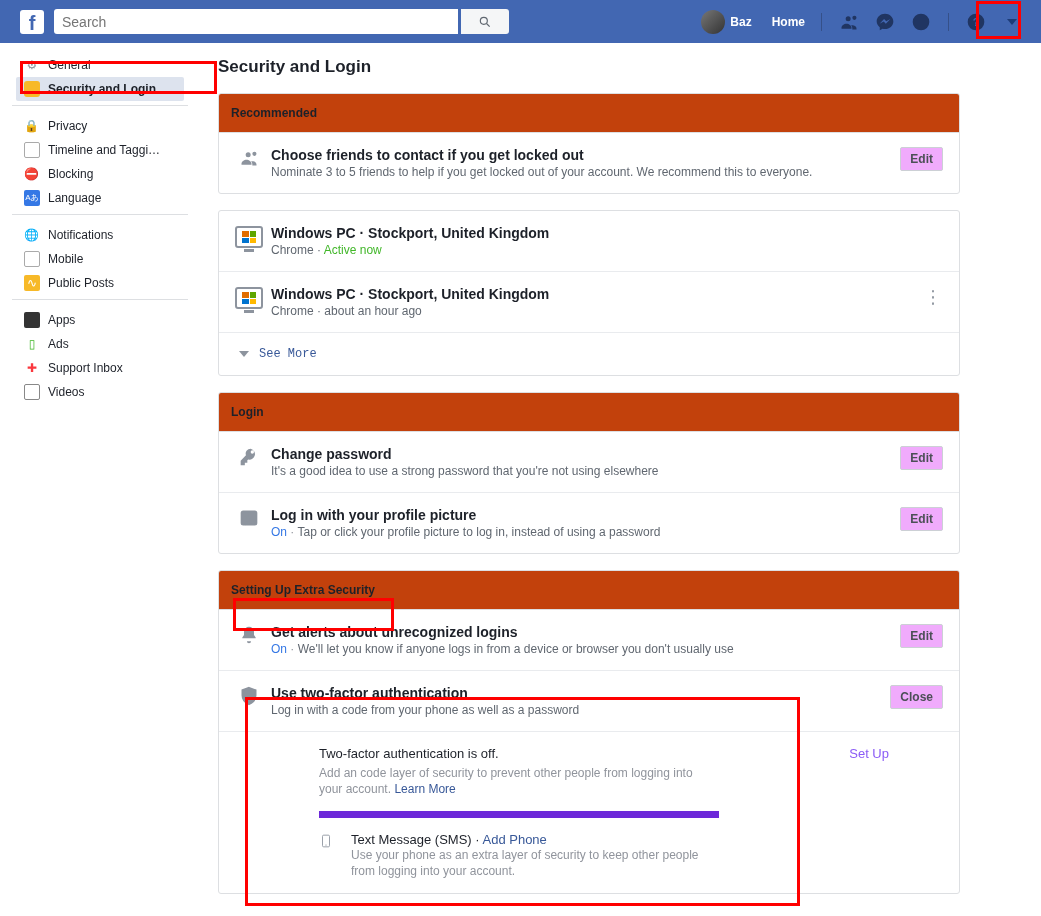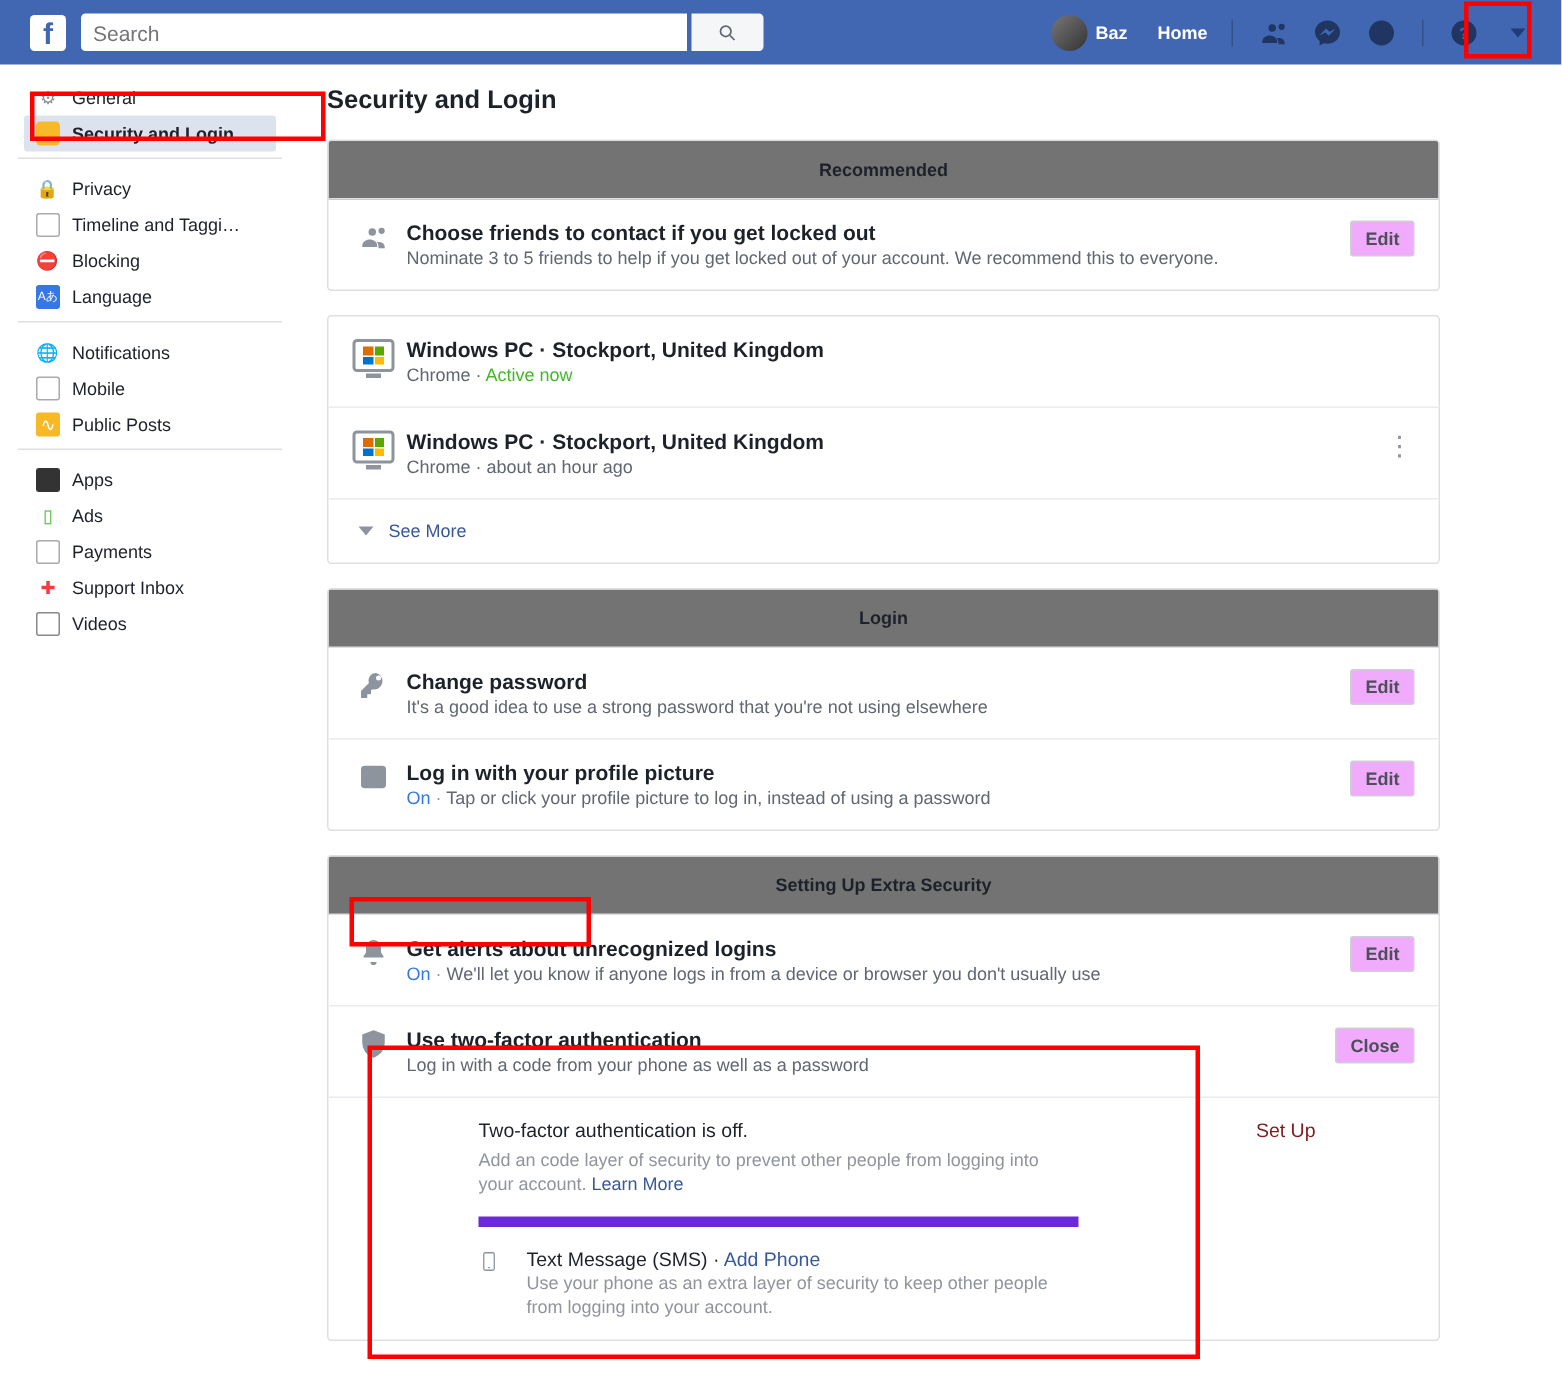--- a/index.html
+++ b/index.html
@@ -26,51 +26,51 @@
 .side-group { padding: 4px 0; border-bottom: 1px solid #dddfe2; margin: 0 12px 4px 12px;}
 .side-group:last-child { border-bottom:none;}
 .side-item { display: flex; align-items: center; padding: 4px 8px; margin: 0 4px; color: #1d2129; cursor: pointer; border-radius: 2px; line-height: 16px; white-space: nowrap;}
 .side-item.active { background: #dde3ee; font-weight: bold; position: relative;}
 .side-ico { width: 16px; height: 16px; margin-right: 8px; flex-shrink:0; display:inline-flex; align-items:center; justify-content:center; border-radius: 2px;}
 #r-sidebar-sec { left: 20px; top: 61px; width: 197px; height: 33px; }
 
 .main { flex: 1; padding: 10px 40px 40px 18px; max-width: 800px;}
 .page-title { font-size: 17px; font-weight: bold; padding: 4px 0 16px 0; }
 .section { border: 1px solid #dddfe2; border-radius: 3px; margin-bottom: 16px; background: #fff; overflow: hidden;}
-.section-header { background: #737373; border-bottom: 1px solid #dddfe2; padding: 12px 12px; font-weight: bold; font-size: 12px; text-align: center;}
+.section-header { background: #c2410c; border-bottom: 1px solid #dddfe2; padding: 12px 12px; font-weight: bold; font-size: 12px;}
 .row { display: flex; align-items: flex-start; padding: 14px 16px; border-bottom: 1px solid #e9ebee; position: relative;}
 .row:last-child { border-bottom: none;}
 .row-ico { width: 28px; display:flex; justify-content:center; color:#8d949e; flex-shrink:0; margin-top: 1px;}
 .row-ico svg { width: 20px; height: 20px; fill: currentColor;}
 .row-body { flex: 1; padding-left: 8px;}
 .row-title { font-size: 14px; font-weight: bold; color: #1d2129; margin-bottom: 2px;}
 .row-sub { font-size: 12px; color: #606770; }
 .row-sub .on { color:#3578e5;}
 .row-sub .dot::before { content:" · "; color:#90949c;}
 .row-action { margin-left: 10px; }
 .btn { background: #f0abfc; border: 1px solid #ccd0d5; border-radius: 2px; padding: 4px 9px; font-size: 12px; font-weight: bold; color: #4b4f56; cursor: pointer;}
 .menu-dots { color: #8d949e; font-size: 18px; cursor: pointer; width: 20px; text-align:center; }
-.see-more { color: #385898; font-size: 12px; cursor: pointer; padding-left: 24px; position: relative;}
+.see-more { color: #385898; font-size: 12px; cursor: pointer; padding-left: 24px; position: relative; font-family: Liberation Mono, monospace;}
 .see-more::before { content:''; position:absolute; left:4px; top:4px; border-left:5px solid transparent; border-right:5px solid transparent; border-top:6px solid #8d949e;}
 .device-ico { width: 28px; height: 22px; border: 2px solid #8d949e; border-radius: 3px; position: relative; display:flex; align-items:center; justify-content:center;}
 .device-stand { width:10px; height:3px; background:#8d949e; position:absolute; bottom:-6px; left:50%; transform:translateX(-50%);}
 .win-sq { width:14px; height:12px; display:grid; grid-template-columns:1fr 1fr; grid-template-rows:1fr 1fr; gap:1px;}
 .win-sq span:nth-child(1){background:#e06c00;}
 .win-sq span:nth-child(2){background:#5ea500;}
 .win-sq span:nth-child(3){background:#0073cf;}
 .win-sq span:nth-child(4){background:#ffb900;}
 .link { color:#385898; cursor:pointer;}
 .active-now { color:#42b72a; }
 
 .twofa-box { padding: 0;}
 .twofa-sub { border-top:1px solid #e9ebee; padding: 14px 0 14px 100px; position:relative;}
 .twofa-sub-body { max-width: 400px;}
 .twofa-status { font-size: 13px; color: #1d2129; margin-bottom: 4px;}
 .twofa-desc { font-size: 12px; color: #90949c; line-height: 16px;}
-.setup-link { position:absolute; right: 82px; top: 14px; color:#7f1d1d; cursor:pointer; font-size:13px;}
+.setup-link { position:absolute; right: 70px; top: 14px; color:#8b5cf6; cursor:pointer; font-size:13px;}
 .sms-row { border-top:7px solid #6d28d9; margin-top:14px; padding-top:14px; display:flex; }
 .sms-ico { width: 22px; color:#8d949e; margin-right: 10px;}
 .sms-ico svg { width:14px; height:18px; fill:none; stroke:currentColor; stroke-width:1.5;}
 #r-extra-sec { left: 233px; top: 598px; width: 161px; height: 33px; }
 #r-twofa { left: 245px; top: 697px; width: 555px; height: 209px; }
 .pos-rel { position: relative;}
 </style>
 </head>
 <body class="pos-rel">
 
@@ -173,24 +173,20 @@
     <div class="side-group">
       <div class="side-item">
           <span class="side-ico" style="background:#333;"></span>
           <span>Apps</span>
         </div>
       <div class="side-item">
           <span class="side-ico" style="color:#42b72a;">▯</span>
           <span>Ads</span>
         </div>
       <div class="side-item">
-          <span class="side-ico" style="border:1px solid #aaa;"></span>
-          <span>Payments</span>
-        </div>
-      <div class="side-item">
           <span class="side-ico" style="color:#fa383e;">✚</span>
           <span>Support Inbox</span>
         </div>
       <div class="side-item">
           <span class="side-ico" style="border:1px solid #888;"></span>
           <span>Videos</span>
         </div>
     </div>
   </div>
 

